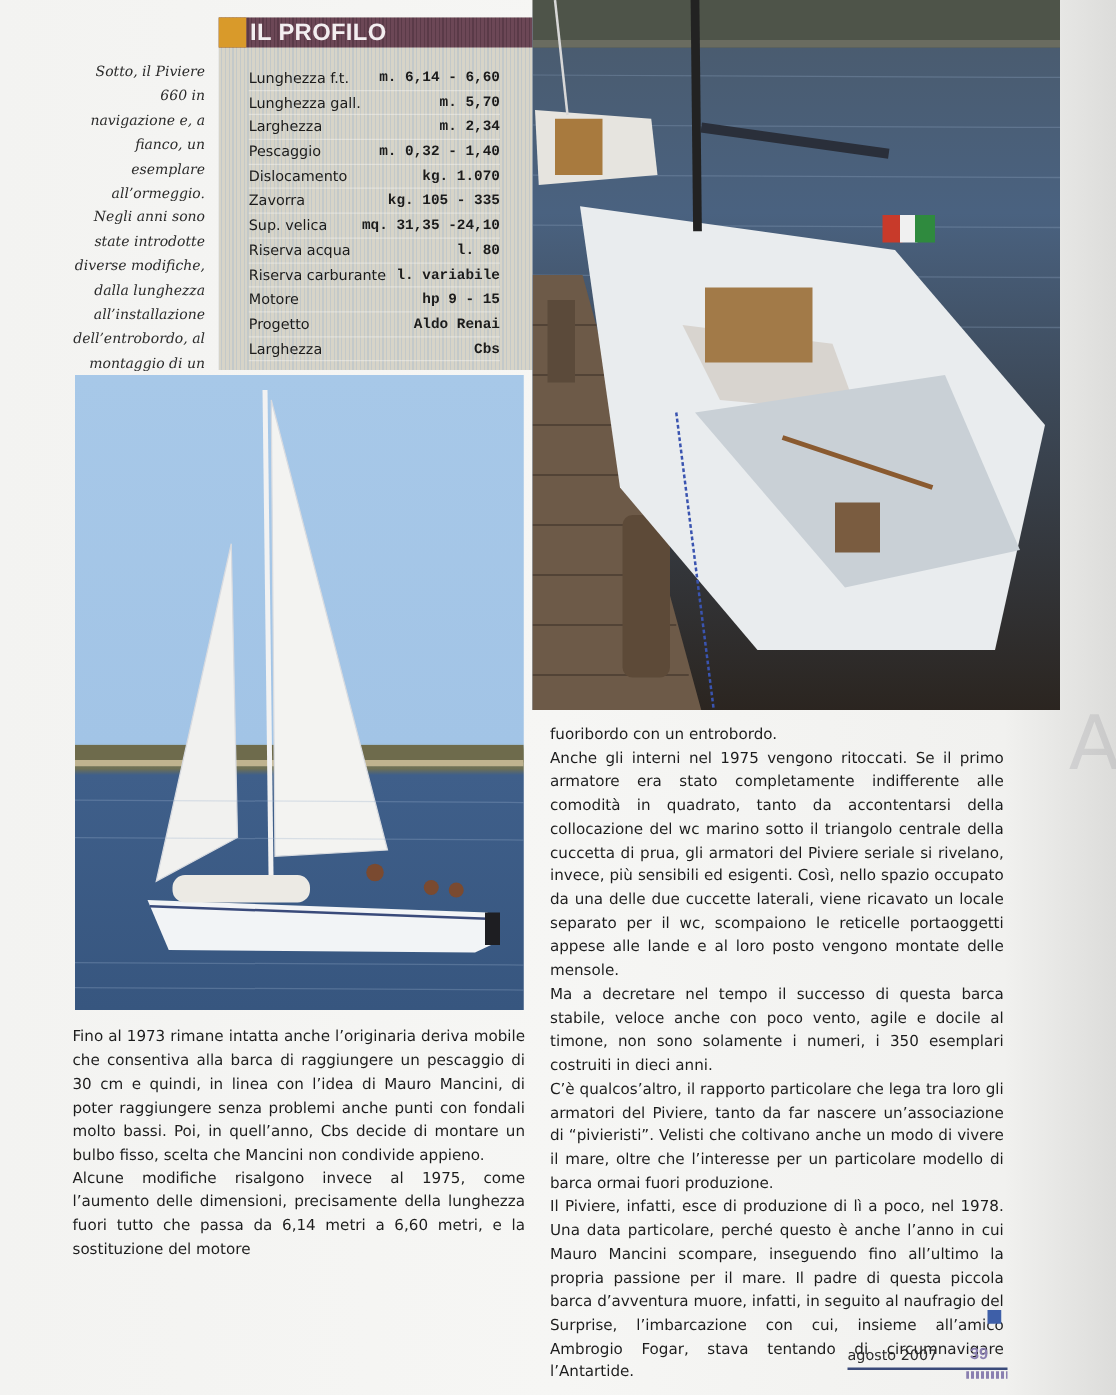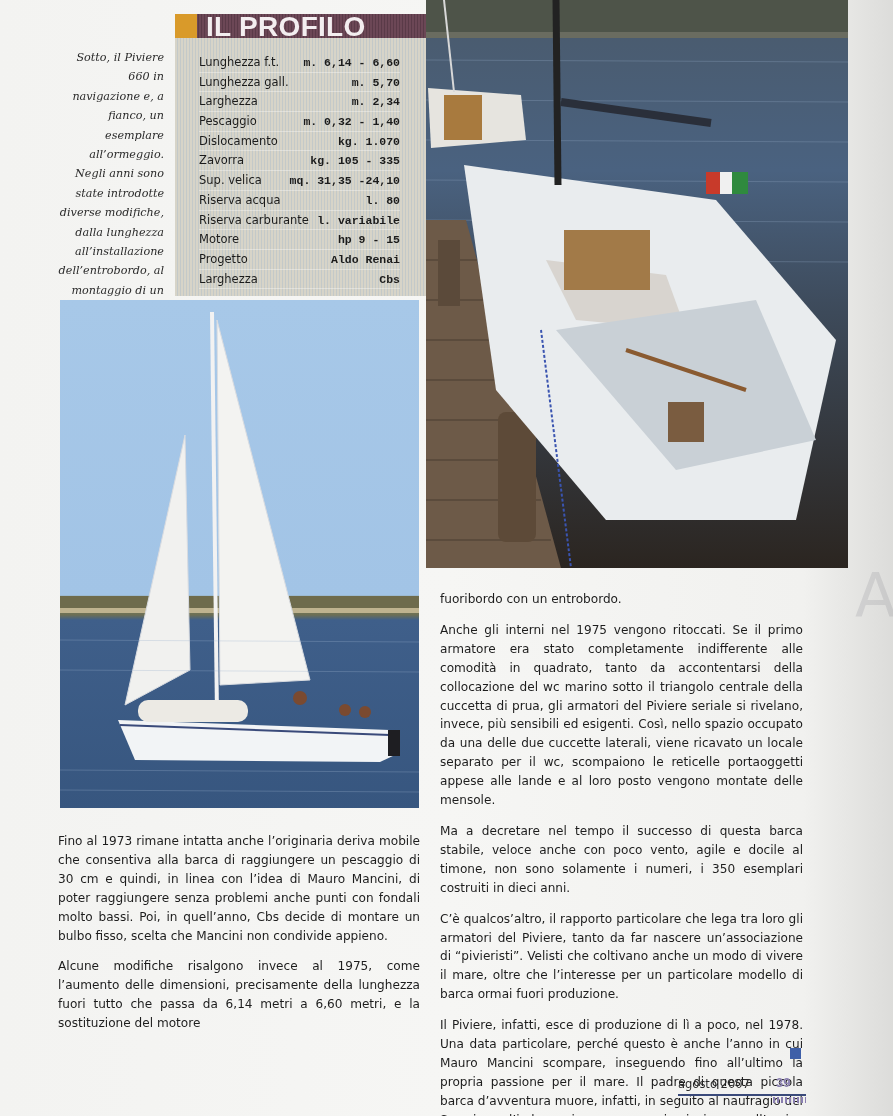--- a/index.html
+++ b/index.html
@@ -21,21 +21,21 @@
     }
     .profile-header {
       position: absolute; left: 0; top: 0; width: 251px; height: 24px;
       background: repeating-linear-gradient(90deg, #6c4756 0px, #6c4756 2px, #5a3a48 2px, #5a3a48 3px);
     }
     .profile-header .accent {
       position: absolute; left: 0; top: 0; width: 22px; height: 24px; background: #d99a2a;
     }
     .profile-title {
       position: absolute; left: 25px; top: 0px; font-family: "Liberation Sans", sans-serif;
-      font-weight: bold; font-size: 28px; line-height: 25px; color: #f3eef0; letter-spacing: 0.3px; margin-left: 6px;
+      font-weight: bold; font-size: 19px; line-height: 25px; color: #f3eef0; letter-spacing: 0.3px;
     }
     .spec-list { position: absolute; left: 24px; top: 39px; width: 201px; }
     .spec-row {
       display: flex; justify-content: space-between; height: 19.7px;
       font-size: 11.5px; line-height: 19.7px; color: #1b1b1b;
       border-bottom: 1px solid rgba(255,255,255,0.35);
       text-align: center;
     }
     .spec-row .v { font-weight: bold; font-family: Liberation Mono, monospace; }
     .photo { position: absolute; overflow: hidden; }
@@ -44,21 +44,21 @@
       background: linear-gradient(180deg, #5b5d54 0%, #4a5b6e 4%, #4a6280 30%, #3d4a5a 55%, #2b2520 100%);
     }
     .photo-sail {
       left: 60px; top: 300px; width: 359px; height: 508px;
       background: linear-gradient(180deg, #a7c8e8 0%, #a2c4e6 58%, #7f8a6e 59%, #6d6f54 62%, #3f5f8a 63%, #37567f 100%);
     }
     .body-text {
       font-family: "DejaVu Sans", sans-serif; font-size: 12.1px; line-height: 18.9px;
       text-align: justify; color: #1d1d1d;
     }
-    .body-text p { text-indent: 0; margin-top: 12px; }
+    .body-text p { text-indent: 0; }
     .col-left { position: absolute; left: 58px; top: 820px; width: 362px; }
     .col-right { position: absolute; left: 440px; top: 578px; width: 363px; }
     .end-square {
       position: absolute; left: 790px; top: 1048px; width: 11px; height: 11px; background: #3e5fa8;
     }
     .footer-date {
       position: absolute; left: 678px; top: 1077px; font-size: 11.5px; color: #2a2a2a;
     }
     .footer-line { position: absolute; left: 678px; top: 1094px; width: 128px; height: 1.5px; background: #3a4a7a; }
     .footer-page {

